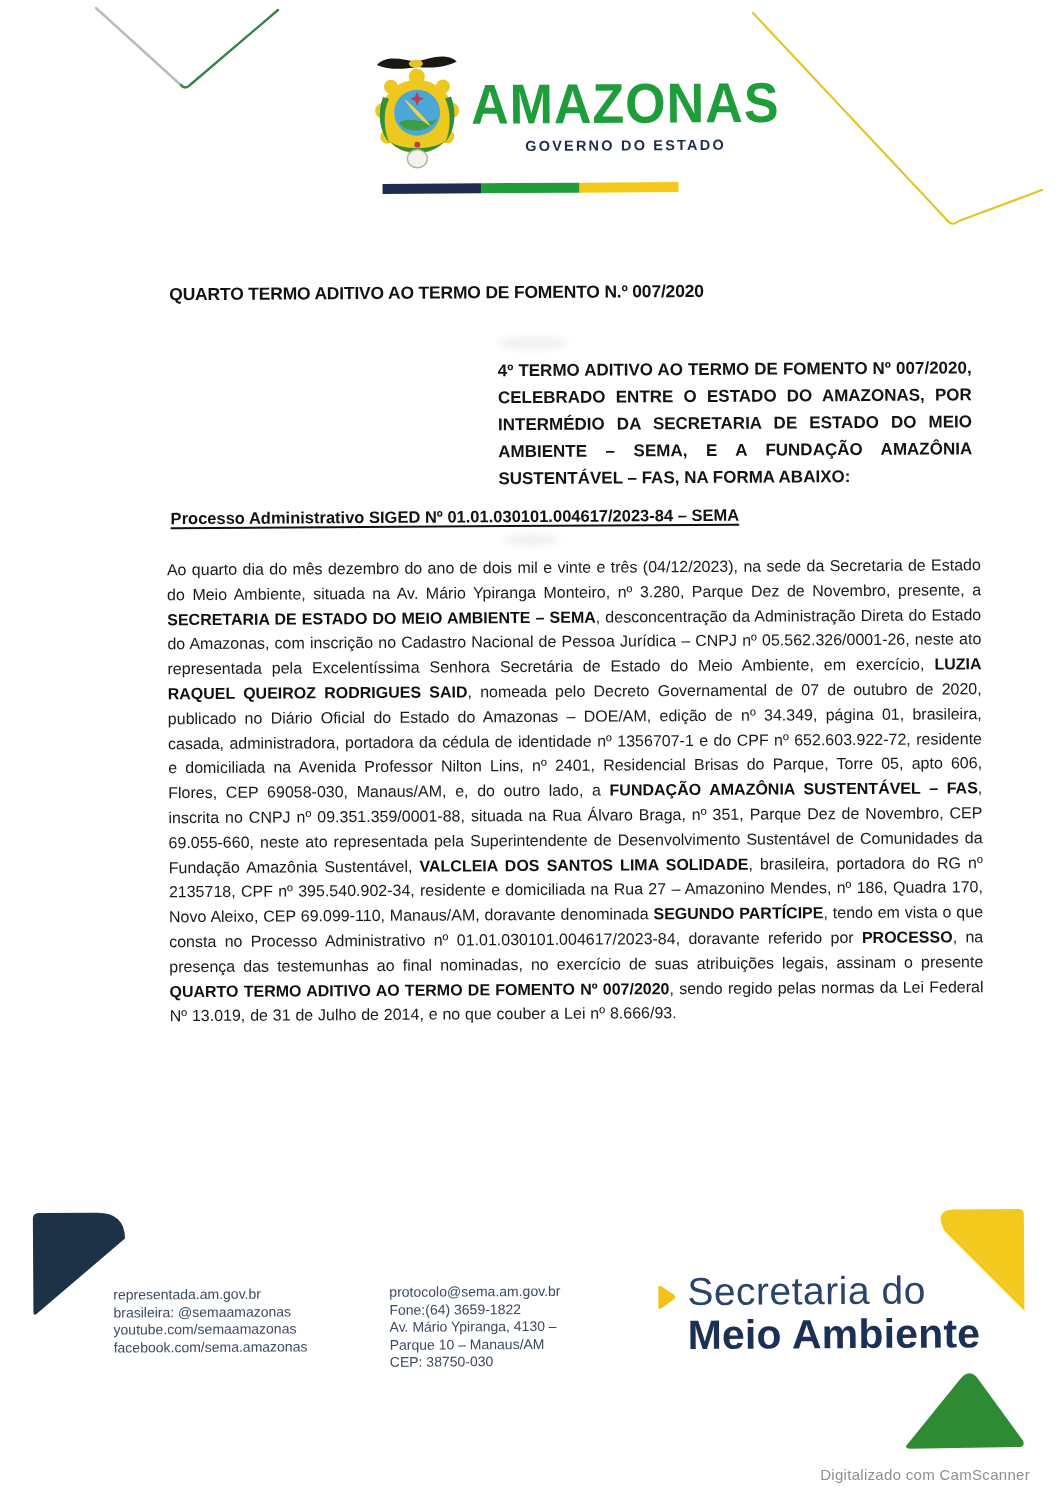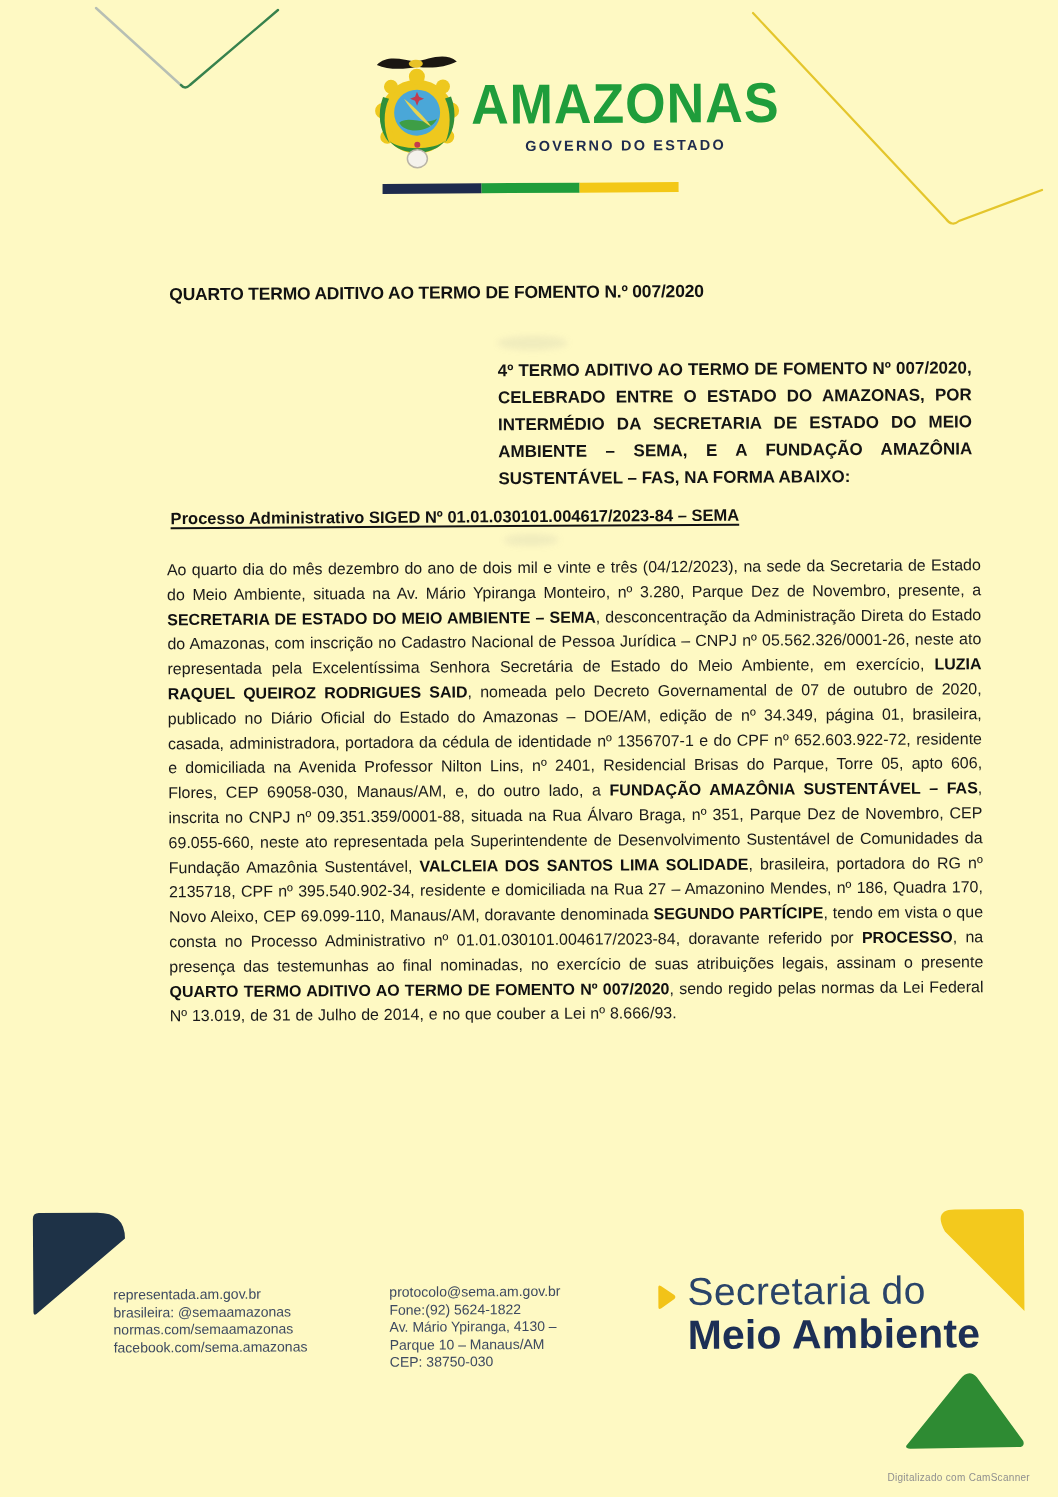--- a/index.html
+++ b/index.html
@@ -1,21 +1,21 @@
 <!DOCTYPE html>
 <html><head>
 <meta charset="utf-8">
 <style>
   html, body { margin: 0; padding: 0; background: #e8e8e8; }
   .page {
     position: relative;
     width: 1058px;
     height: 1497px;
     margin: 0 auto;
-    background: #fef9c3;
+    background: #ffffff;
     overflow: hidden;
     font-family: "Liberation Sans", sans-serif;
     color: #1b1b1b;
   }
   .scan-tilt { position: absolute; inset: 0; transform: rotate(-0.35deg); transform-origin: 50% 50%; }
 
   
   .brand { position: absolute; left: 375px; top: 48px; display: flex; align-items: center; }
   .crest { width: 92px; height: 122px; }
   .brand-text { margin-left: 8px; margin-top: 14px; }
@@ -62,21 +62,21 @@
   .footer-col.mid   { left: 386px; top: 1283px; }
   .sec-logo { position: absolute; left: 652px; top: 1272px; display: flex; }
   .sec-arrow { width: 22px; height: 28px; margin-top: 12px; flex: 0 0 auto; }
   .sec-lines { margin-left: 10px; }
   .sec-line1 { font-size: 39px; font-weight: 400; color: #2a4469; line-height: 42px; letter-spacing: 0.5px; }
   .sec-line2 { font-size: 41px; font-weight: 700; color: #1c2f55; line-height: 45px; letter-spacing: 0.2px; }
 
   .corner-svg { position: absolute; }
   .scanner-note {
     position: absolute; right: 28px; bottom: 14px;
-    font-size: 10px; color: #8f8f8f; letter-spacing: 0.3px;
+    font-size: 15px; color: #8f8f8f; letter-spacing: 0.3px;
   }
 </style>
 </head>
 <body>
 
 <div class="page">
 
   <svg class="corner-svg" style="left:0;top:0" width="300" height="110">
     <path d="M96,8 L183,87" stroke="#b7bfb4" stroke-width="2.4" fill="none" stroke-linecap="round"></path>
     <path d="M181,85 Q185,90 190,85 L278,10" stroke="#37824d" stroke-width="2.4" fill="none" stroke-linecap="round"></path>
@@ -129,26 +129,26 @@
     <p class="preamble">4º TERMO ADITIVO AO TERMO DE FOMENTO Nº 007/2020, CELEBRADO ENTRE O ESTADO DO AMAZONAS, POR INTERMÉDIO DA SECRETARIA DE ESTADO DO MEIO AMBIENTE – SEMA, E A FUNDAÇÃO AMAZÔNIA SUSTENTÁVEL – FAS, NA FORMA ABAIXO:</p>
     <p class="process-line">Processo Administrativo SIGED Nº 01.01.030101.004617/2023-84 – SEMA</p>
     <p class="body-par"><span>Ao quarto dia do mês dezembro do ano de dois mil e vinte e três (04/12/2023), na sede da Secretaria de Estado do Meio Ambiente, situada na Av. Mário Ypiranga Monteiro, nº 3.280, Parque Dez de Novembro, presente, a </span><b>SECRETARIA DE ESTADO DO MEIO AMBIENTE – SEMA</b><span>, desconcentração da Administração Direta do Estado do Amazonas, com inscrição no Cadastro Nacional de Pessoa Jurídica – CNPJ nº 05.562.326/0001-26, neste ato representada pela Excelentíssima Senhora Secretária de Estado do Meio Ambiente, em exercício, </span><b>LUZIA RAQUEL QUEIROZ RODRIGUES SAID</b><span>, nomeada pelo Decreto Governamental de 07 de outubro de 2020, publicado no Diário Oficial do Estado do Amazonas – DOE/AM, edição de nº 34.349, página 01, brasileira, casada, administradora, portadora da cédula de identidade nº 1356707-1 e do CPF nº 652.603.922-72, residente e domiciliada na Avenida Professor Nilton Lins, nº 2401, Residencial Brisas do Parque, Torre 05, apto 606, Flores, CEP 69058-030, Manaus/AM, e, do outro lado, a </span><b>FUNDAÇÃO AMAZÔNIA SUSTENTÁVEL – FAS</b><span>, inscrita no CNPJ nº 09.351.359/0001-88, situada na Rua Álvaro Braga, nº 351, Parque Dez de Novembro, CEP 69.055-660, neste ato representada pela Superintendente de Desenvolvimento Sustentável de Comunidades da Fundação Amazônia Sustentável, </span><b>VALCLEIA DOS SANTOS LIMA SOLIDADE</b><span>, brasileira, portadora do RG nº 2135718, CPF nº 395.540.902-34, residente e domiciliada na Rua 27 – Amazonino Mendes, nº 186, Quadra 170, Novo Aleixo, CEP 69.099-110, Manaus/AM, doravante denominada </span><b>SEGUNDO PARTÍCIPE</b><span>, tendo em vista o que consta no Processo Administrativo nº 01.01.030101.004617/2023-84, doravante referido por </span><b>PROCESSO</b><span>, na presença das testemunhas ao final nominadas, no exercício de suas atribuições legais, assinam o presente </span><b>QUARTO TERMO ADITIVO AO TERMO DE FOMENTO Nº 007/2020</b><span>, sendo regido pelas normas da Lei Federal Nº 13.019, de 31 de Julho de 2014, e no que couber a Lei nº 8.666/93.</span></p>
 
     <div class="smudge" style="left:500px;top:336px;width:70px;height:14px"></div>
     <div class="smudge" style="left:505px;top:534px;width:55px;height:12px"></div>
 
     <div class="footer-col left">
       <div>representada.am.gov.br</div>
       <div>brasileira: @semaamazonas</div>
-      <div>normas.com/semaamazonas</div>
+      <div>youtube.com/semaamazonas</div>
       <div>facebook.com/sema.amazonas</div>
     </div>
     <div class="footer-col mid">
       <div>protocolo@sema.am.gov.br</div>
-      <div>Fone:(92) 5624-1822</div>
+      <div>Fone:(64) 3659-1822</div>
       <div>Av. Mário Ypiranga, 4130 –</div>
       <div>Parque 10 – Manaus/AM</div>
       <div>CEP: 38750-030</div>
     </div>
 
     <div class="sec-logo">
       <svg class="sec-arrow" viewBox="0 0 22 28">
         <path d="M3,4 Q3,1 6,3 L19,12 Q21,14 19,16 L6,25 Q3,27 3,24 Z" fill="#f2c318"></path>
       </svg>
       <div class="sec-lines">

